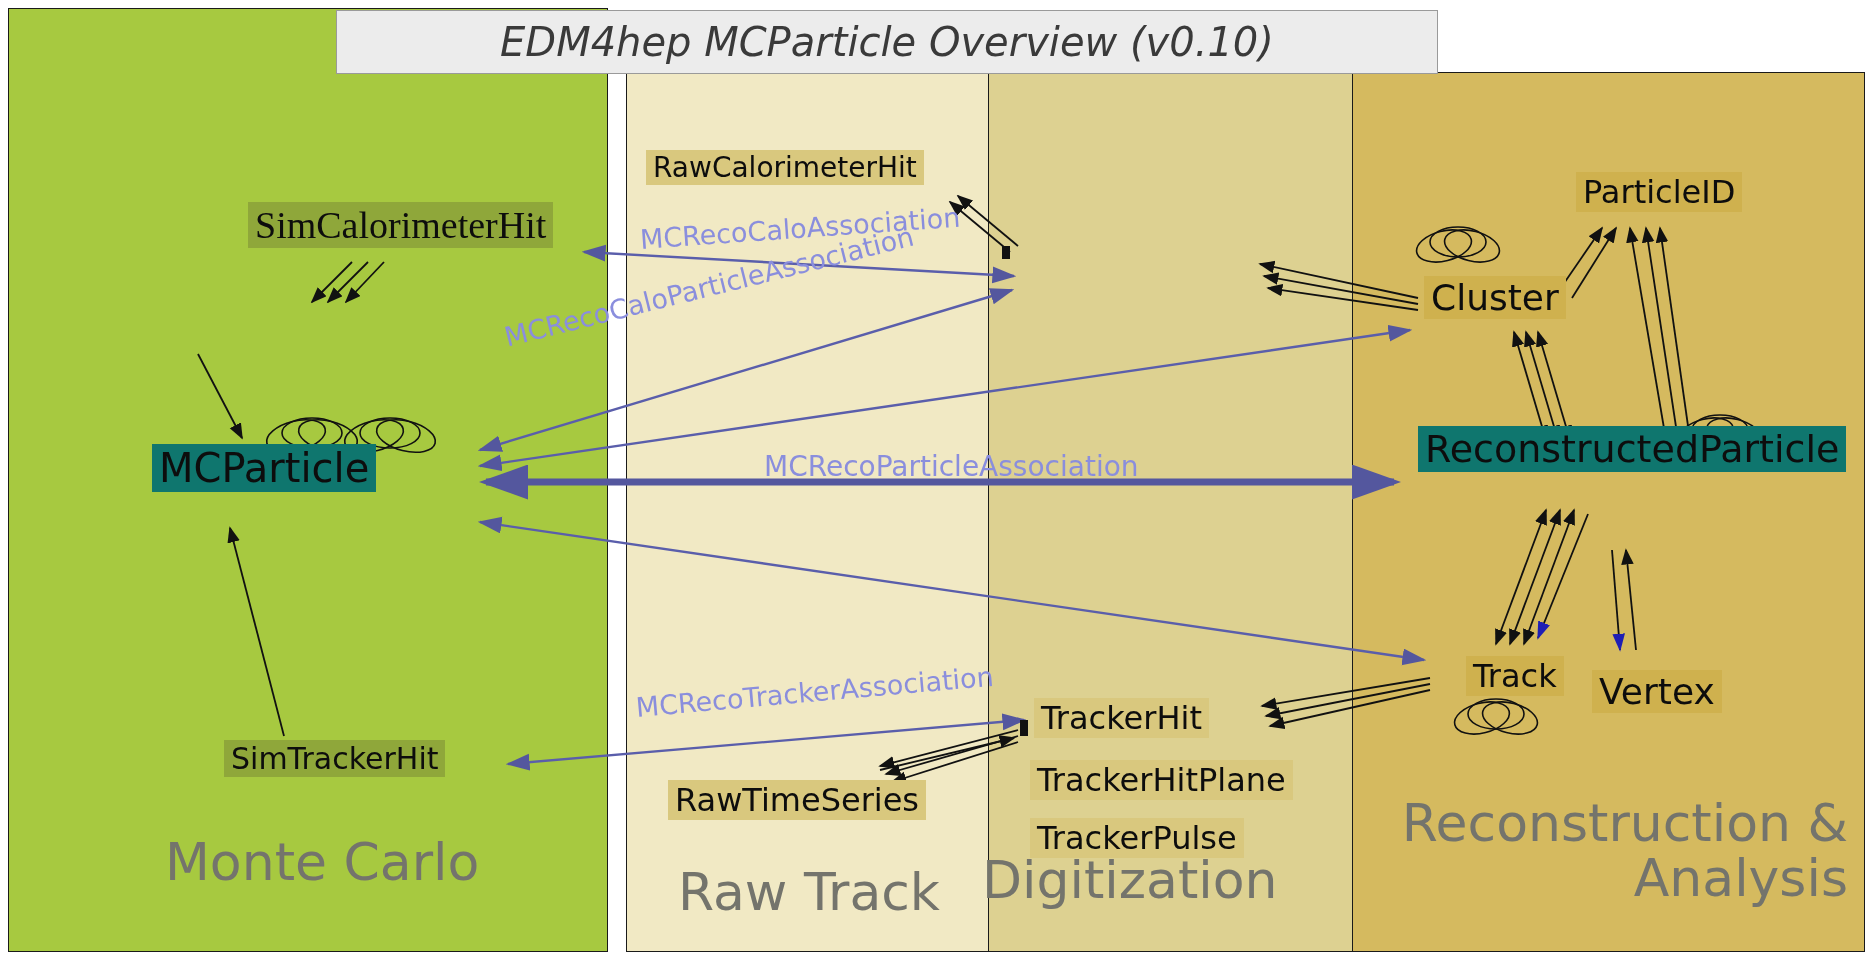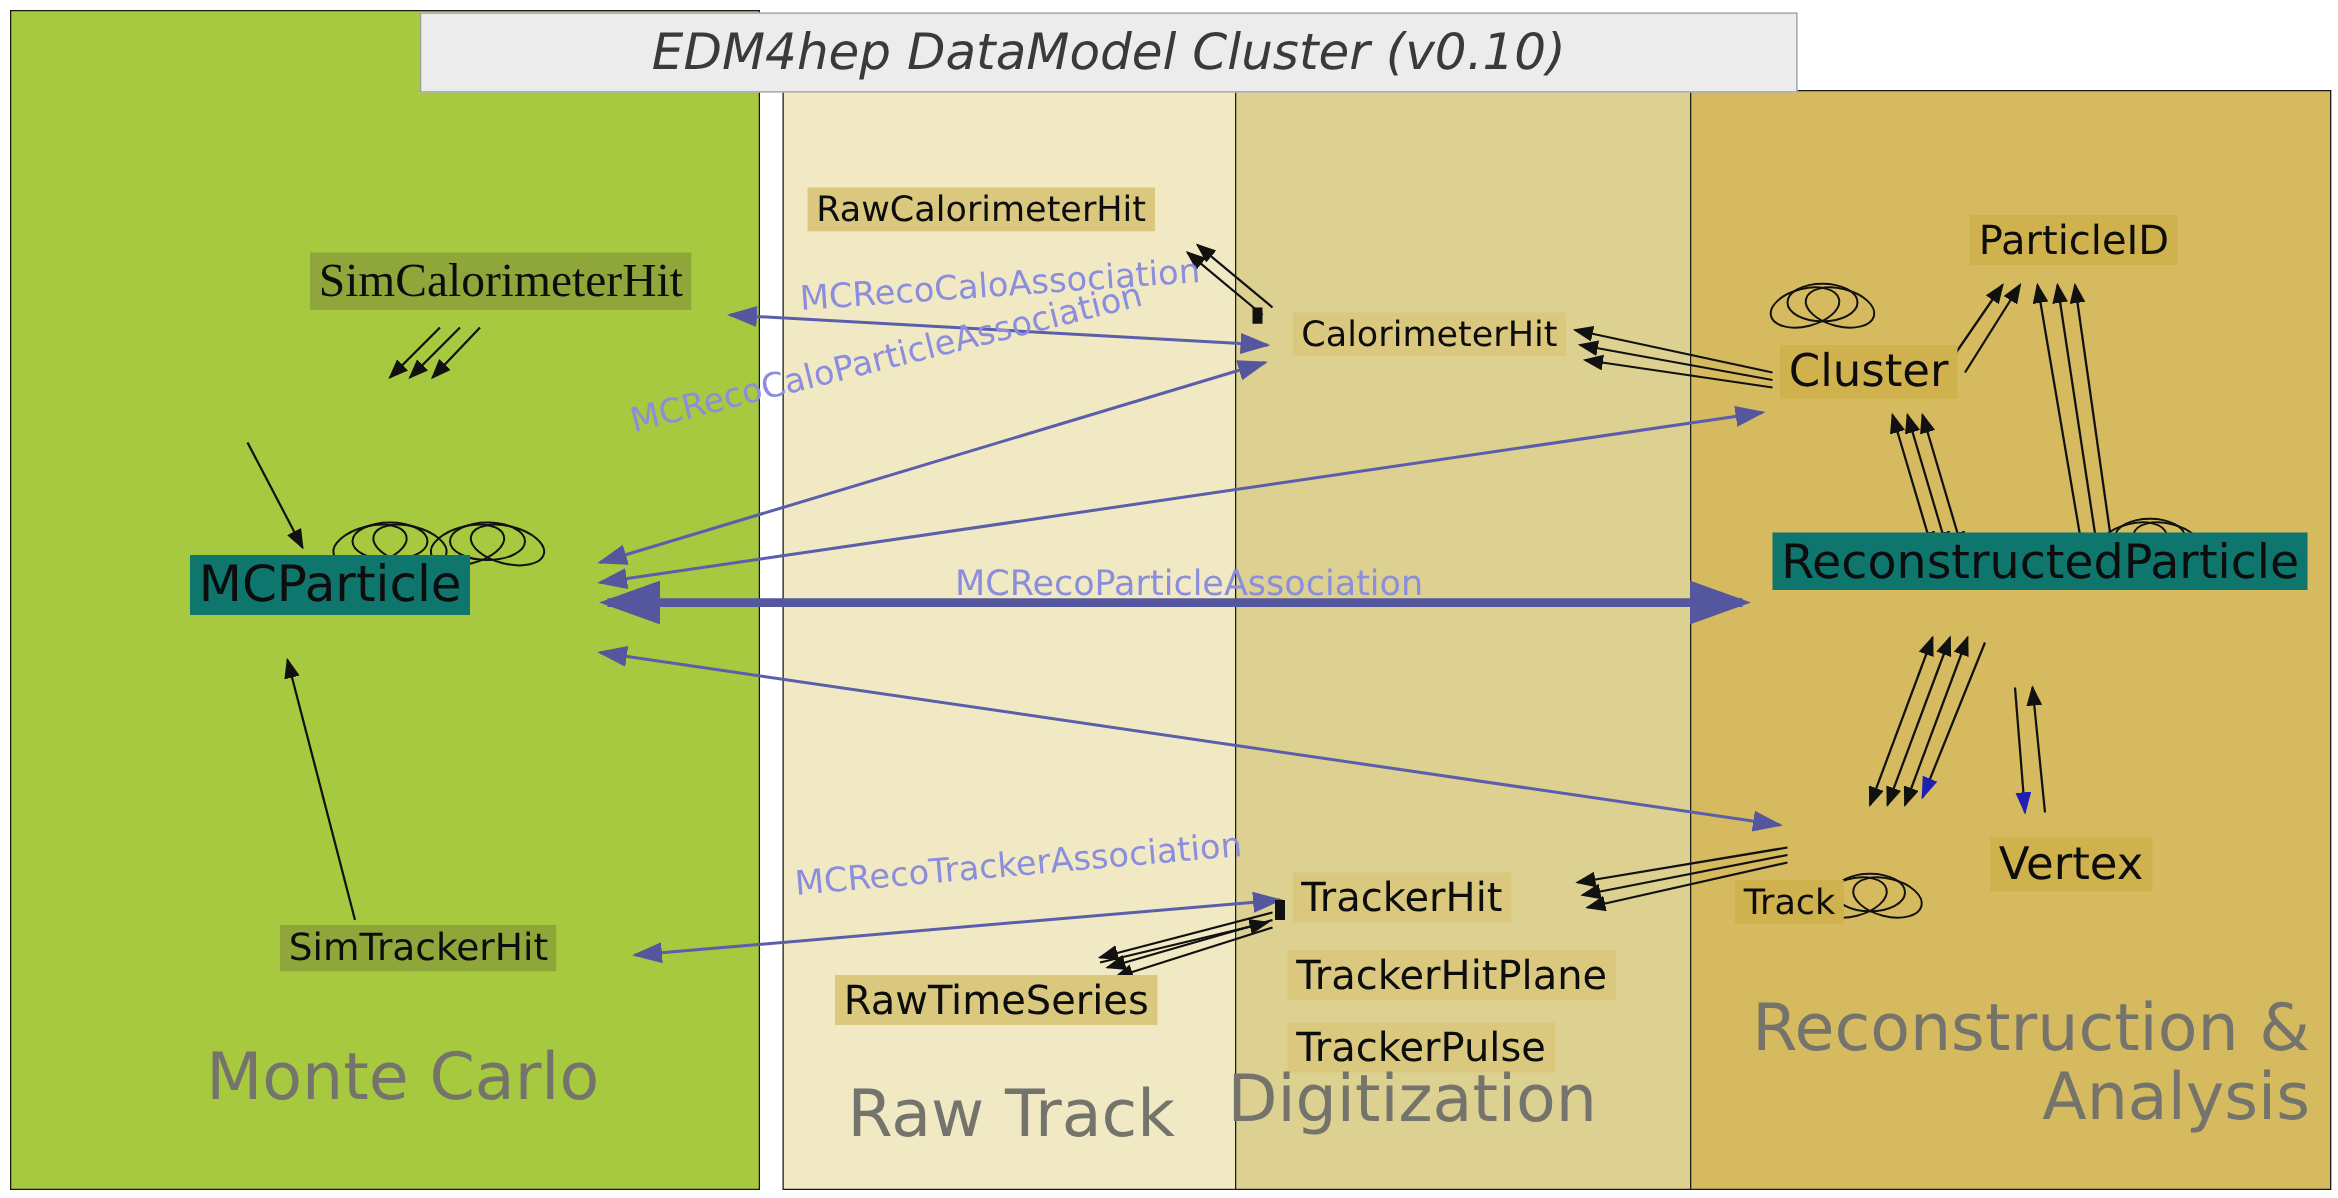--- a/index.html
+++ b/index.html
@@ -158,39 +158,38 @@
       <polygon points="1736,446 1750,440 1744,454" fill="#1f1fb4"></polygon>
     </g>
     <g>
       <ellipse class="lp" cx="1482" cy="718" rx="28" ry="15" transform="rotate(-14 1482 718)"></ellipse>
       <ellipse class="lp" cx="1496" cy="714" rx="28" ry="15"></ellipse>
       <ellipse class="lp" cx="1510" cy="718" rx="28" ry="15" transform="rotate(14 1510 718)"></ellipse>
     </g>
   </svg>
 
   <div id="title-bar">
-    <span>EDM4hep DataModel Cluster (v0.10)</span>
+    <span>EDM4hep MCParticle Overview (v0.10)</span>
   </div>
 
   <div class="node n-green" style="left:248px; top:202px; font-size:38px;font-family:Liberation Serif, serif;">SimCalorimeterHit</div>
   <div class="node n-gray" style="left:152px; top:444px; font-size:40px;">MCParticle</div>
   <div class="node n-green" style="left:224px; top:740px; font-size:30px;">SimTrackerHit</div>
 
   <div class="node n-tan" style="left:646px; top:150px; font-size:28px;">RawCalorimeterHit</div>
   <div class="node n-tan" style="left:668px; top:780px; font-size:32px;">RawTimeSeries</div>
 
-  <div class="node n-tan" style="left:1034px; top:250px; font-size:28px;">CalorimeterHit</div>
   <div class="node n-tan" style="left:1034px; top:698px; font-size:32px;">TrackerHit</div>
   <div class="node n-tan" style="left:1030px; top:760px; font-size:32px;">TrackerHitPlane</div>
   <div class="node n-tan" style="left:1030px; top:818px; font-size:32px;">TrackerPulse</div>
 
   <div class="node n-gold" style="left:1576px; top:172px; font-size:32px;">ParticleID</div>
   <div class="node n-gold" style="left:1424px; top:276px; font-size:36px;">Cluster</div>
   <div class="node n-gray" style="left:1418px; top:426px; font-size:38px;">ReconstructedParticle</div>
-  <div class="node n-gold" style="left:1388px; top:656px; font-size:28px;margin-top:48px;">Track</div>
+  <div class="node n-gold" style="left:1466px; top:656px; font-size:32px;">Track</div>
   <div class="node n-gold" style="left:1592px; top:670px; font-size:36px;">Vertex</div>
 
   <div class="assoc" style="left:640px; top:224px; transform:rotate(-4deg); transform-origin:left center;">MCRecoCaloAssociation</div>
   <div class="assoc" style="left:505px; top:322px; transform:rotate(-14deg); transform-origin:left center;">MCRecoCaloParticleAssociation</div>
   <div class="assoc" style="left:764px; top:450px; font-size:28px;">MCRecoParticleAssociation</div>
   <div class="assoc" style="left:636px; top:692px; transform:rotate(-5deg); transform-origin:left center;">MCRecoTrackerAssociation</div>
 
   <div class="region-label" style="left:165px; top:832px;">Monte Carlo</div>
   <div class="region-label" style="left:678px; top:862px;">Raw Track</div>
   <div class="region-label" style="left:982px; top:850px;">Digitization</div>

